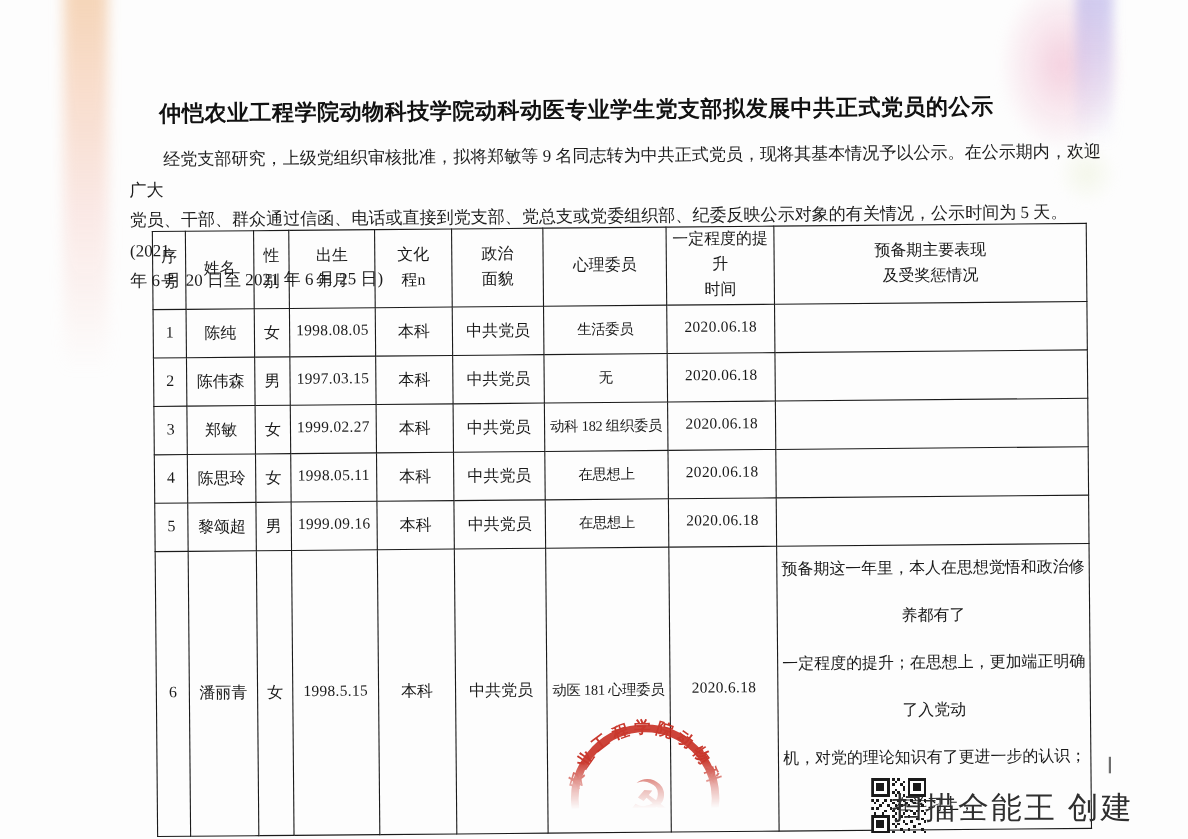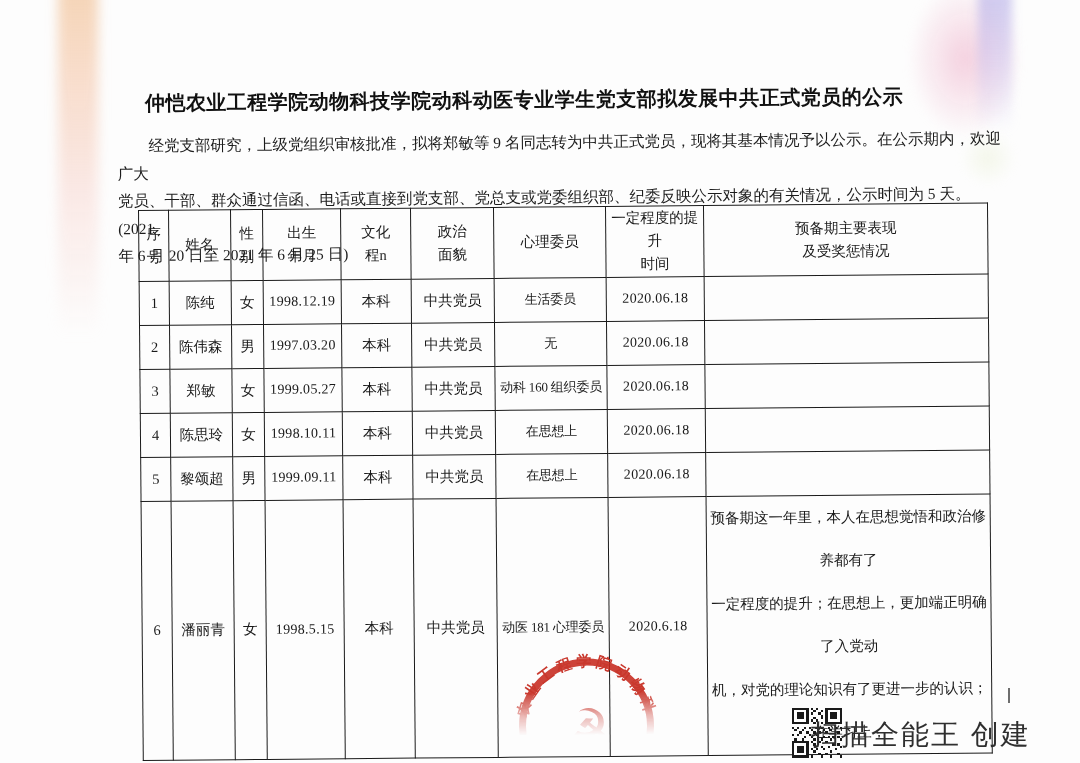--- a/index.html
+++ b/index.html
@@ -149,69 +149,69 @@
             <th class="hcell">预备期主要表现
 及受奖惩情况</th>
           </tr>
       </thead>
       <tbody>
 
           <tr>
             <td class="c-no">1</td>
             <td class="c-name">陈纯</td>
             <td class="c-gender">女</td>
-            <td class="c-date">1998.12.19</td>
+            <td class="c-date">1998.08.05</td>
             <td class="c-edu">本科</td>
             <td class="c-pol">中共党员</td>
             <td class="c-pos">生活委员</td>
             <td class="c-date">2020.06.18</td>
             <td class="c-remark"></td>
           </tr>
 
           <tr>
             <td class="c-no">2</td>
             <td class="c-name">陈伟森</td>
             <td class="c-gender">男</td>
-            <td class="c-date">1997.03.20</td>
+            <td class="c-date">1997.03.15</td>
             <td class="c-edu">本科</td>
             <td class="c-pol">中共党员</td>
             <td class="c-pos">无</td>
             <td class="c-date">2020.06.18</td>
             <td class="c-remark"></td>
           </tr>
 
           <tr>
             <td class="c-no">3</td>
             <td class="c-name">郑敏</td>
             <td class="c-gender">女</td>
-            <td class="c-date">1999.05.27</td>
-            <td class="c-edu">本科</td>
-            <td class="c-pol">中共党员</td>
-            <td class="c-pos">动科 160 组织委员</td>
+            <td class="c-date">1999.02.27</td>
+            <td class="c-edu">本科</td>
+            <td class="c-pol">中共党员</td>
+            <td class="c-pos">动科 182 组织委员</td>
             <td class="c-date">2020.06.18</td>
             <td class="c-remark"></td>
           </tr>
 
           <tr>
             <td class="c-no">4</td>
             <td class="c-name">陈思玲</td>
             <td class="c-gender">女</td>
-            <td class="c-date">1998.10.11</td>
+            <td class="c-date">1998.05.11</td>
             <td class="c-edu">本科</td>
             <td class="c-pol">中共党员</td>
             <td class="c-pos">在思想上</td>
             <td class="c-date">2020.06.18</td>
             <td class="c-remark"></td>
           </tr>
 
           <tr>
             <td class="c-no">5</td>
             <td class="c-name">黎颂超</td>
             <td class="c-gender">男</td>
-            <td class="c-date">1999.09.11</td>
+            <td class="c-date">1999.09.16</td>
             <td class="c-edu">本科</td>
             <td class="c-pol">中共党员</td>
             <td class="c-pos">在思想上</td>
             <td class="c-date">2020.06.18</td>
             <td class="c-remark"></td>
           </tr>
 
           <tr>
             <td class="c-no">6</td>
             <td class="c-name">潘丽青</td>

